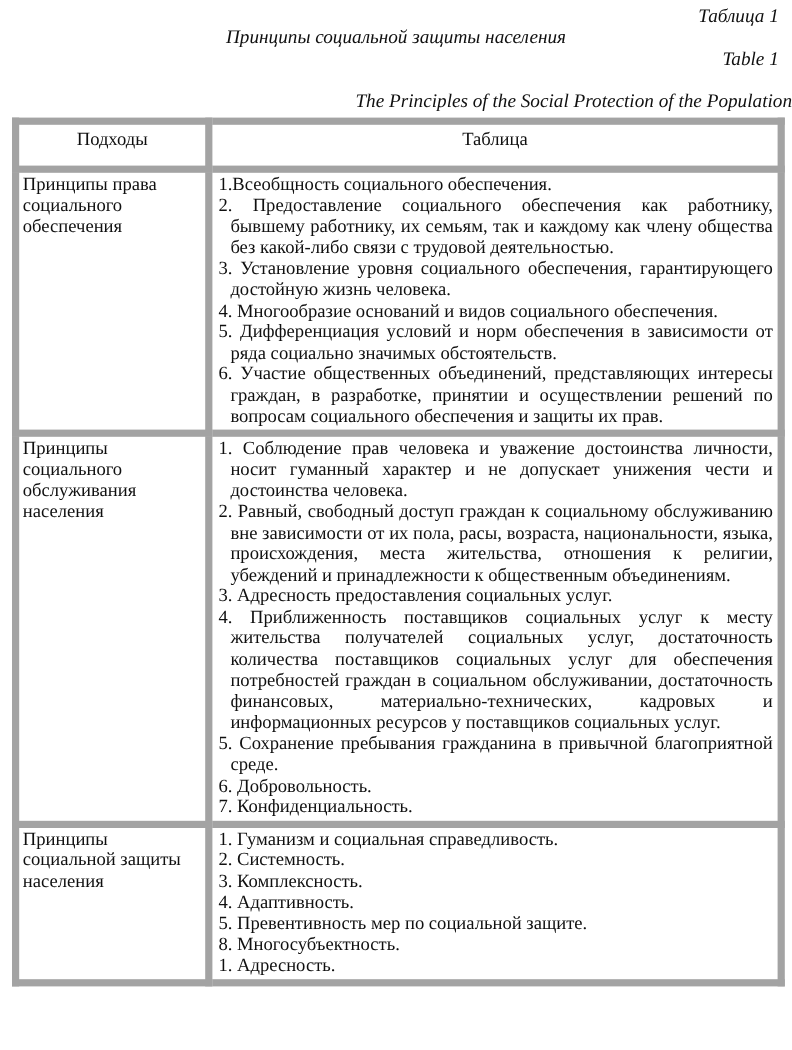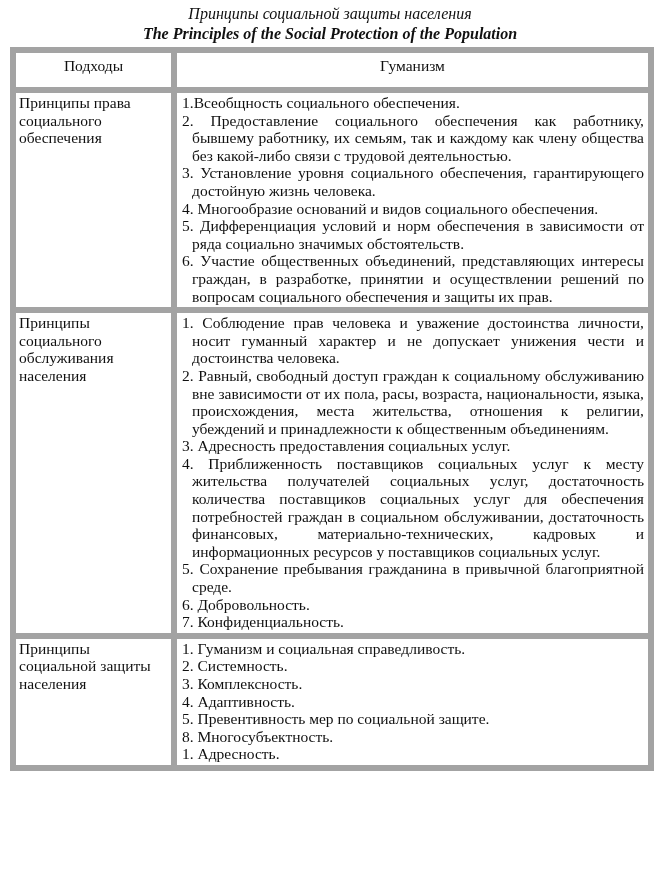--- a/index.html
+++ b/index.html
@@ -12,21 +12,21 @@
   .page {
     box-sizing: border-box;
     width: 660px; height: 875px;
     padding-top: 5px;
     overflow: hidden;
   }
   
   .hdr { font-style: italic; font-size: 16px; line-height: 18px; }
   .hdr .right  { text-align: right; padding-right: 11px; }
   .hdr .center { text-align: center; }
-  .hdr .bold   { font-weight: bold; margin-top: 2px; }
+  .hdr .bold   { font-weight: normal; margin-top: 17px; text-align: right; }
 
   
   table.tbl {
     border-collapse: collapse;
     table-layout: fixed;
     width: 638px;
     margin-left: 10px;
     margin-top: 4px;
   }
   col.c1 { width: 161px; }
@@ -57,33 +57,35 @@
     hyphens: auto;
     -webkit-hyphens: auto;
   }
 </style>
 </head>
 <body>
 
 <div class="page">
 
   <div class="hdr">
+    <div class="right">Таблица 1</div>
     <div class="center">Принципы социальной защиты населения</div>
+    <div class="right">Table 1</div>
     <div class="center bold">The Principles of the Social Protection of the Population</div>
   </div>
 
   <table class="tbl">
     <colgroup>
         <col class="c1">
         <col class="c2">
       </colgroup>
     <thead>
       <tr class="hrow">
         <th>Подходы</th>
-        <th>Гуманизм</th>
+        <th>Таблица</th>
       </tr>
     </thead>
     <tbody>
       <tr class="row0">
         <td class="ap">Принципы права социального обеспечения</td>
         <td class="pr">
           <div class="item">1.Всеобщность социального обеспечения.</div>
           <div class="item">2. Предоставление социального обеспечения как работнику, бывшему работнику, их семьям, так и каждому как члену общества без какой-либо связи с трудовой деятельностью.</div>
           <div class="item">3. Установление уровня социального обеспечения, гарантирующего достойную жизнь человека.</div>
           <div class="item">4. Многообразие оснований и видов социального обеспечения.</div>

